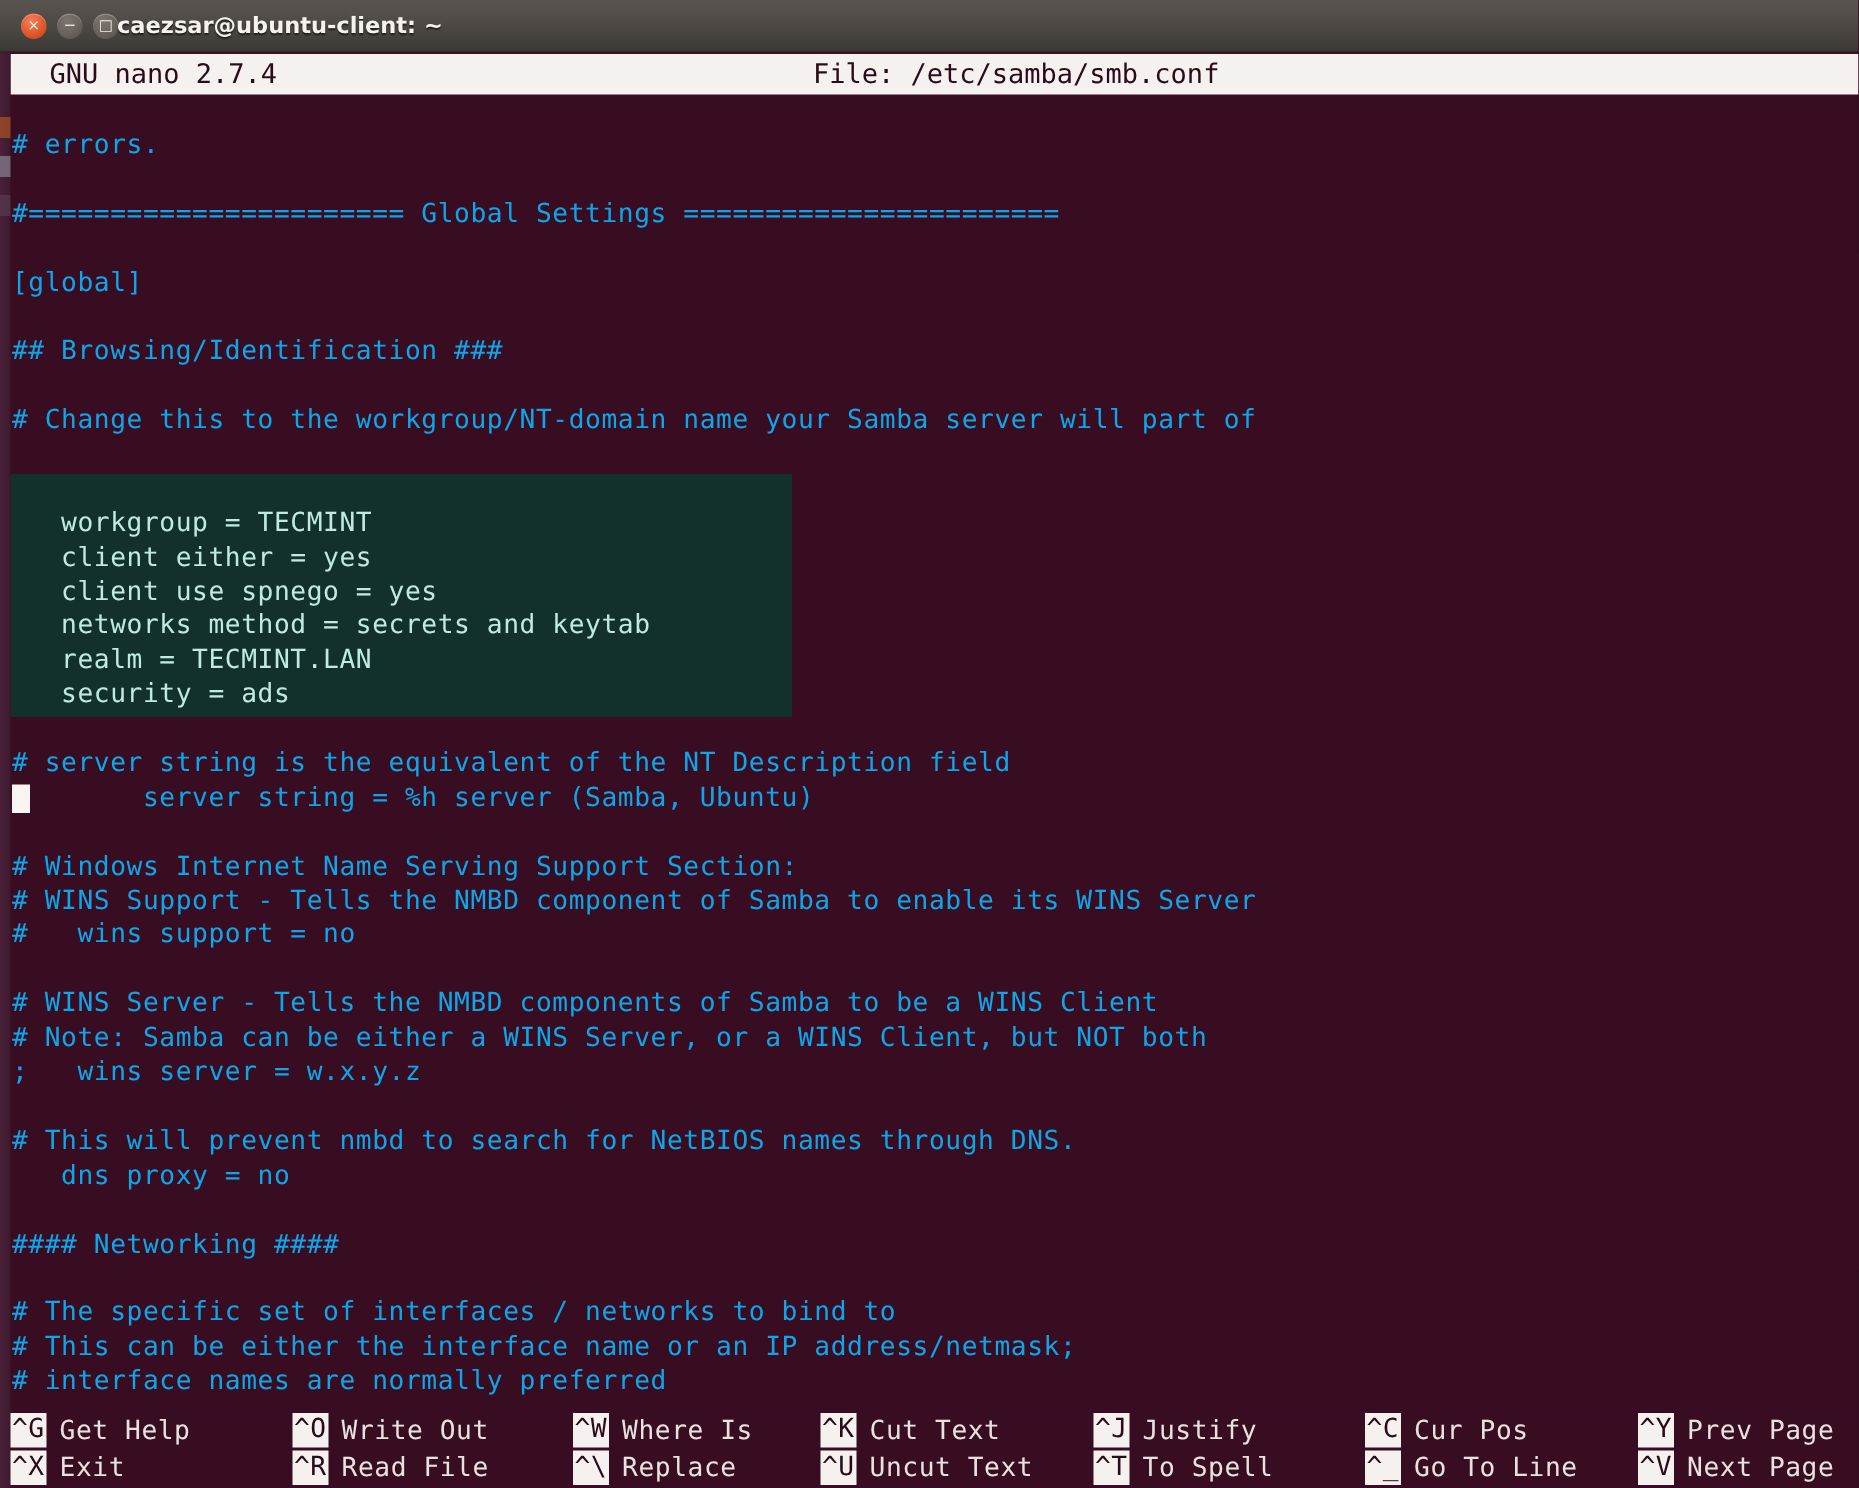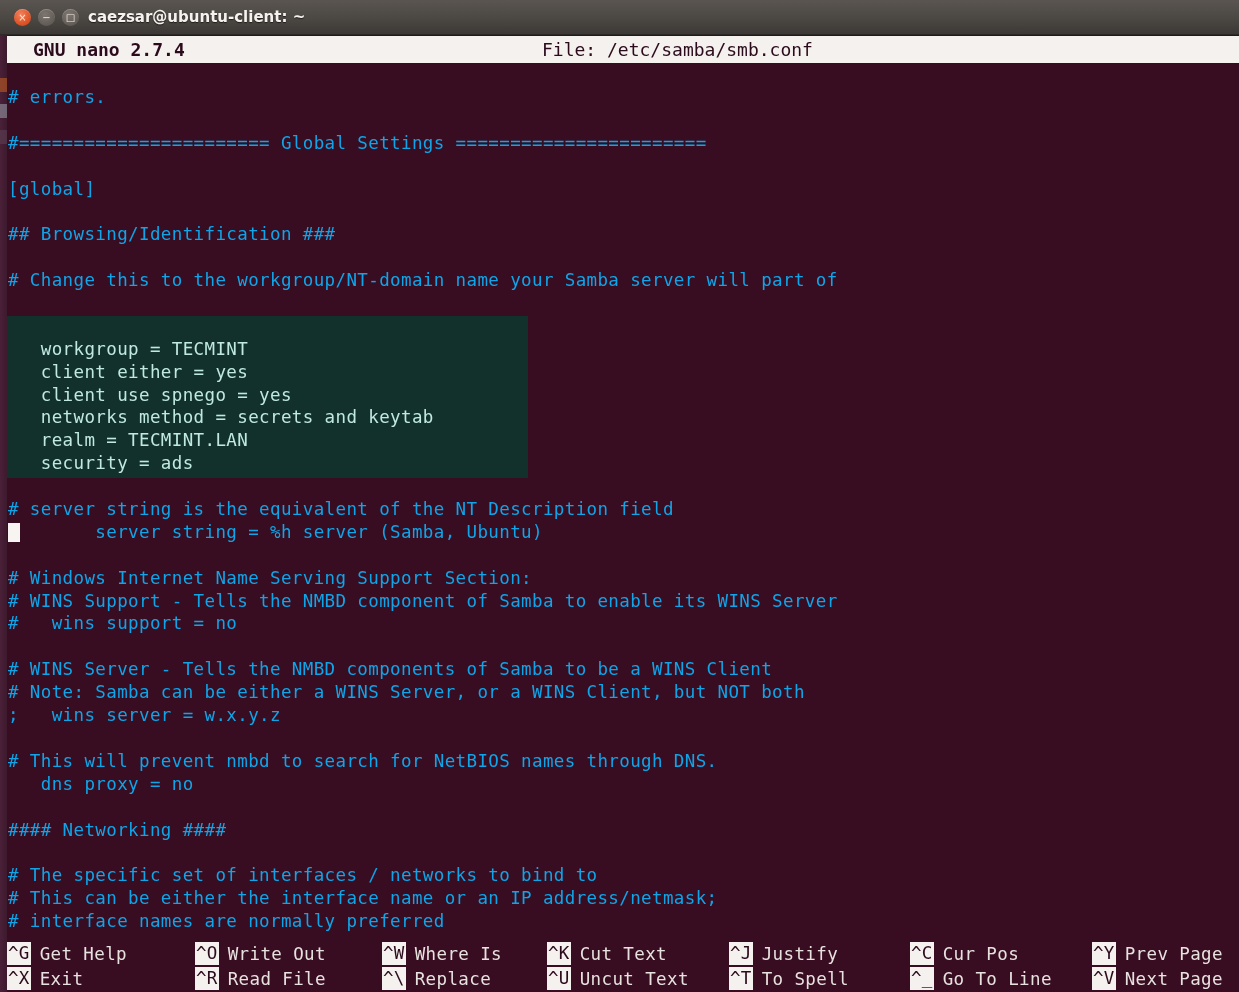--- a/index.html
+++ b/index.html
@@ -70,21 +70,21 @@
   #btn-min {
     left: 38px;
     background: radial-gradient(circle at 40% 32%, #7d7670 0%, #66605b 60%, #55504b 100%);
   }
   #btn-max {
     left: 62px;
     background: radial-gradient(circle at 40% 32%, #7d7670 0%, #66605b 60%, #55504b 100%);
   }
   #window-title {
     position: absolute;
-    left: 88px;
+    left: 78px;
     top: 0;
     height: 42px;
     line-height: 34px;
     font-family: "DejaVu Sans", sans-serif;
     font-size: 15px;
     font-weight: bold;
     color: #f6f2ef;
     text-shadow: 0 1px 1px rgba(0,0,0,0.55);
     white-space: pre;
   }
@@ -102,21 +102,20 @@
     font-size: 18px;
     z-index: 5;
   }
   #nano-version {
     position: absolute;
     left: 26px;
     top: 0;
     height: 27px;
     line-height: 27px;
     white-space: pre;
-    font-weight: bold;
   }
   #nano-file {
     position: absolute;
     left: 535px;
     top: 0;
     height: 27px;
     line-height: 27px;
     white-space: pre;
   }
 

